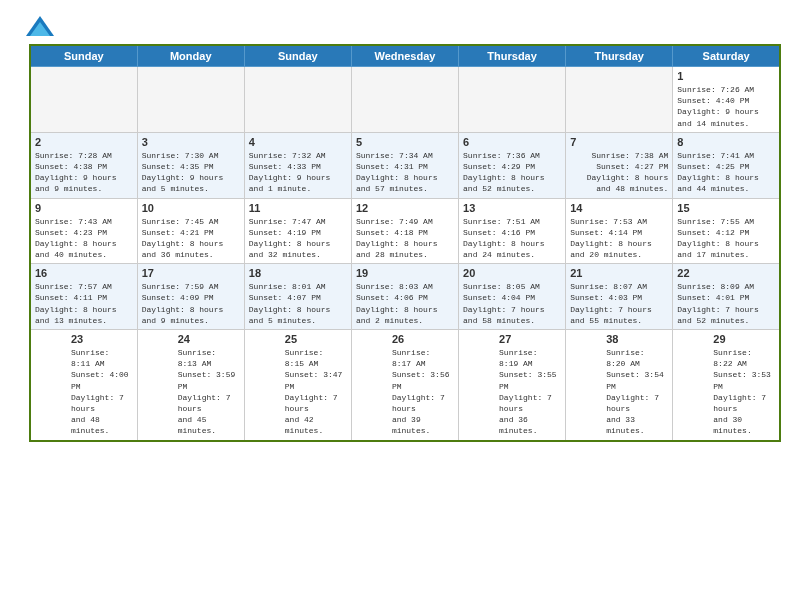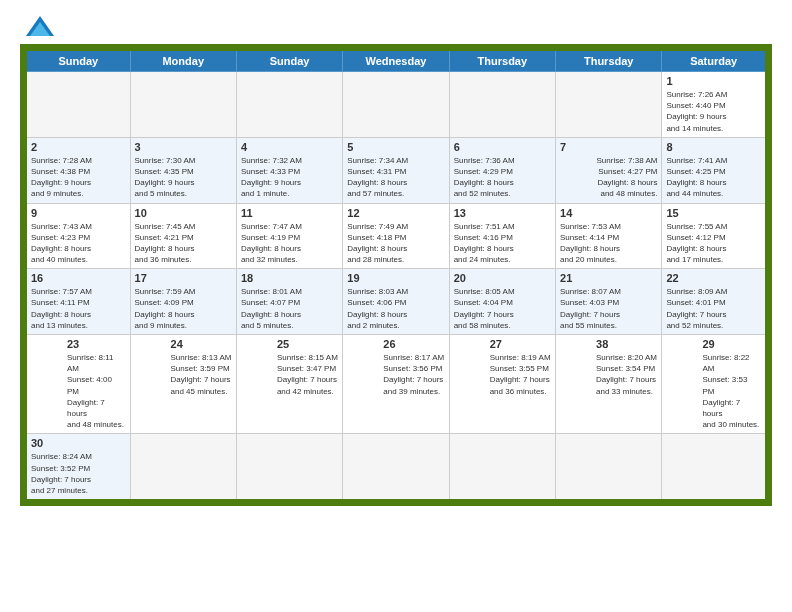--- a/index.html
+++ b/index.html
@@ -56,21 +56,22 @@
       color: #333;
       line-height: 1.1;
     }
     .subtitle {
       font-size: 14px;
       color: #555;
     }
     .calendar {
       width: 100%;
       border-collapse: collapse;
-      border: 7px solid #4d7c0f;
+      border: 2px solid #4d7c0f;
+      margin-left: 9px;
     }
     .calendar th {
       background: #2979b8;
       color: #fff;
       font-size: 11px;
       font-weight: bold;
       text-align: center;
       padding: 4px 2px;
       border: 1px solid #5599cc;
     }
@@ -91,20 +92,21 @@
       font-size: 11px;
       font-weight: bold;
       color: #333;
       display: block;
       margin-bottom: 2px;
     }
     .day-info {
       font-size: 8px;
       color: #333;
       line-height: 1.4;
+      font-family: Liberation Mono, monospace;
     }
     .calendar tr:nth-child(odd) td:not(.empty) {
       background: #fff;
     }
     .week-row-1 td { background: #fff; }
     .week-row-2 td { background: #edf4fb; }
     .week-row-3 td { background: #fff; }
     .week-row-4 td { background: #edf4fb; }
     .week-row-5 td { background: #fff; padding-left: 40px; }
     .week-row-6 td { background: #edf4fb; }
@@ -361,30 +363,15 @@
 and 33 minutes.</div>
           </td>
           <td>
             <span class="day-num">29</span>
             <div class="day-info" style="white-space: pre-line;">Sunrise: 8:22 AM
 Sunset: 3:53 PM
 Daylight: 7 hours
 and 30 minutes.</div>
           </td>
         </tr>
-        <tr class="week-row-6">
-          <td>
-            <span class="day-num">30</span>
-            <div class="day-info" style="white-space: pre-line;">Sunrise: 8:24 AM
-Sunset: 3:52 PM
-Daylight: 7 hours
-and 27 minutes.</div>
-          </td>
-          <td class="empty"></td>
-          <td class="empty"></td>
-          <td class="empty"></td>
-          <td class="empty"></td>
-          <td class="empty"></td>
-          <td class="empty"></td>
-        </tr>
       </tbody>
   </table>
 </div>
 
 </body></html>

